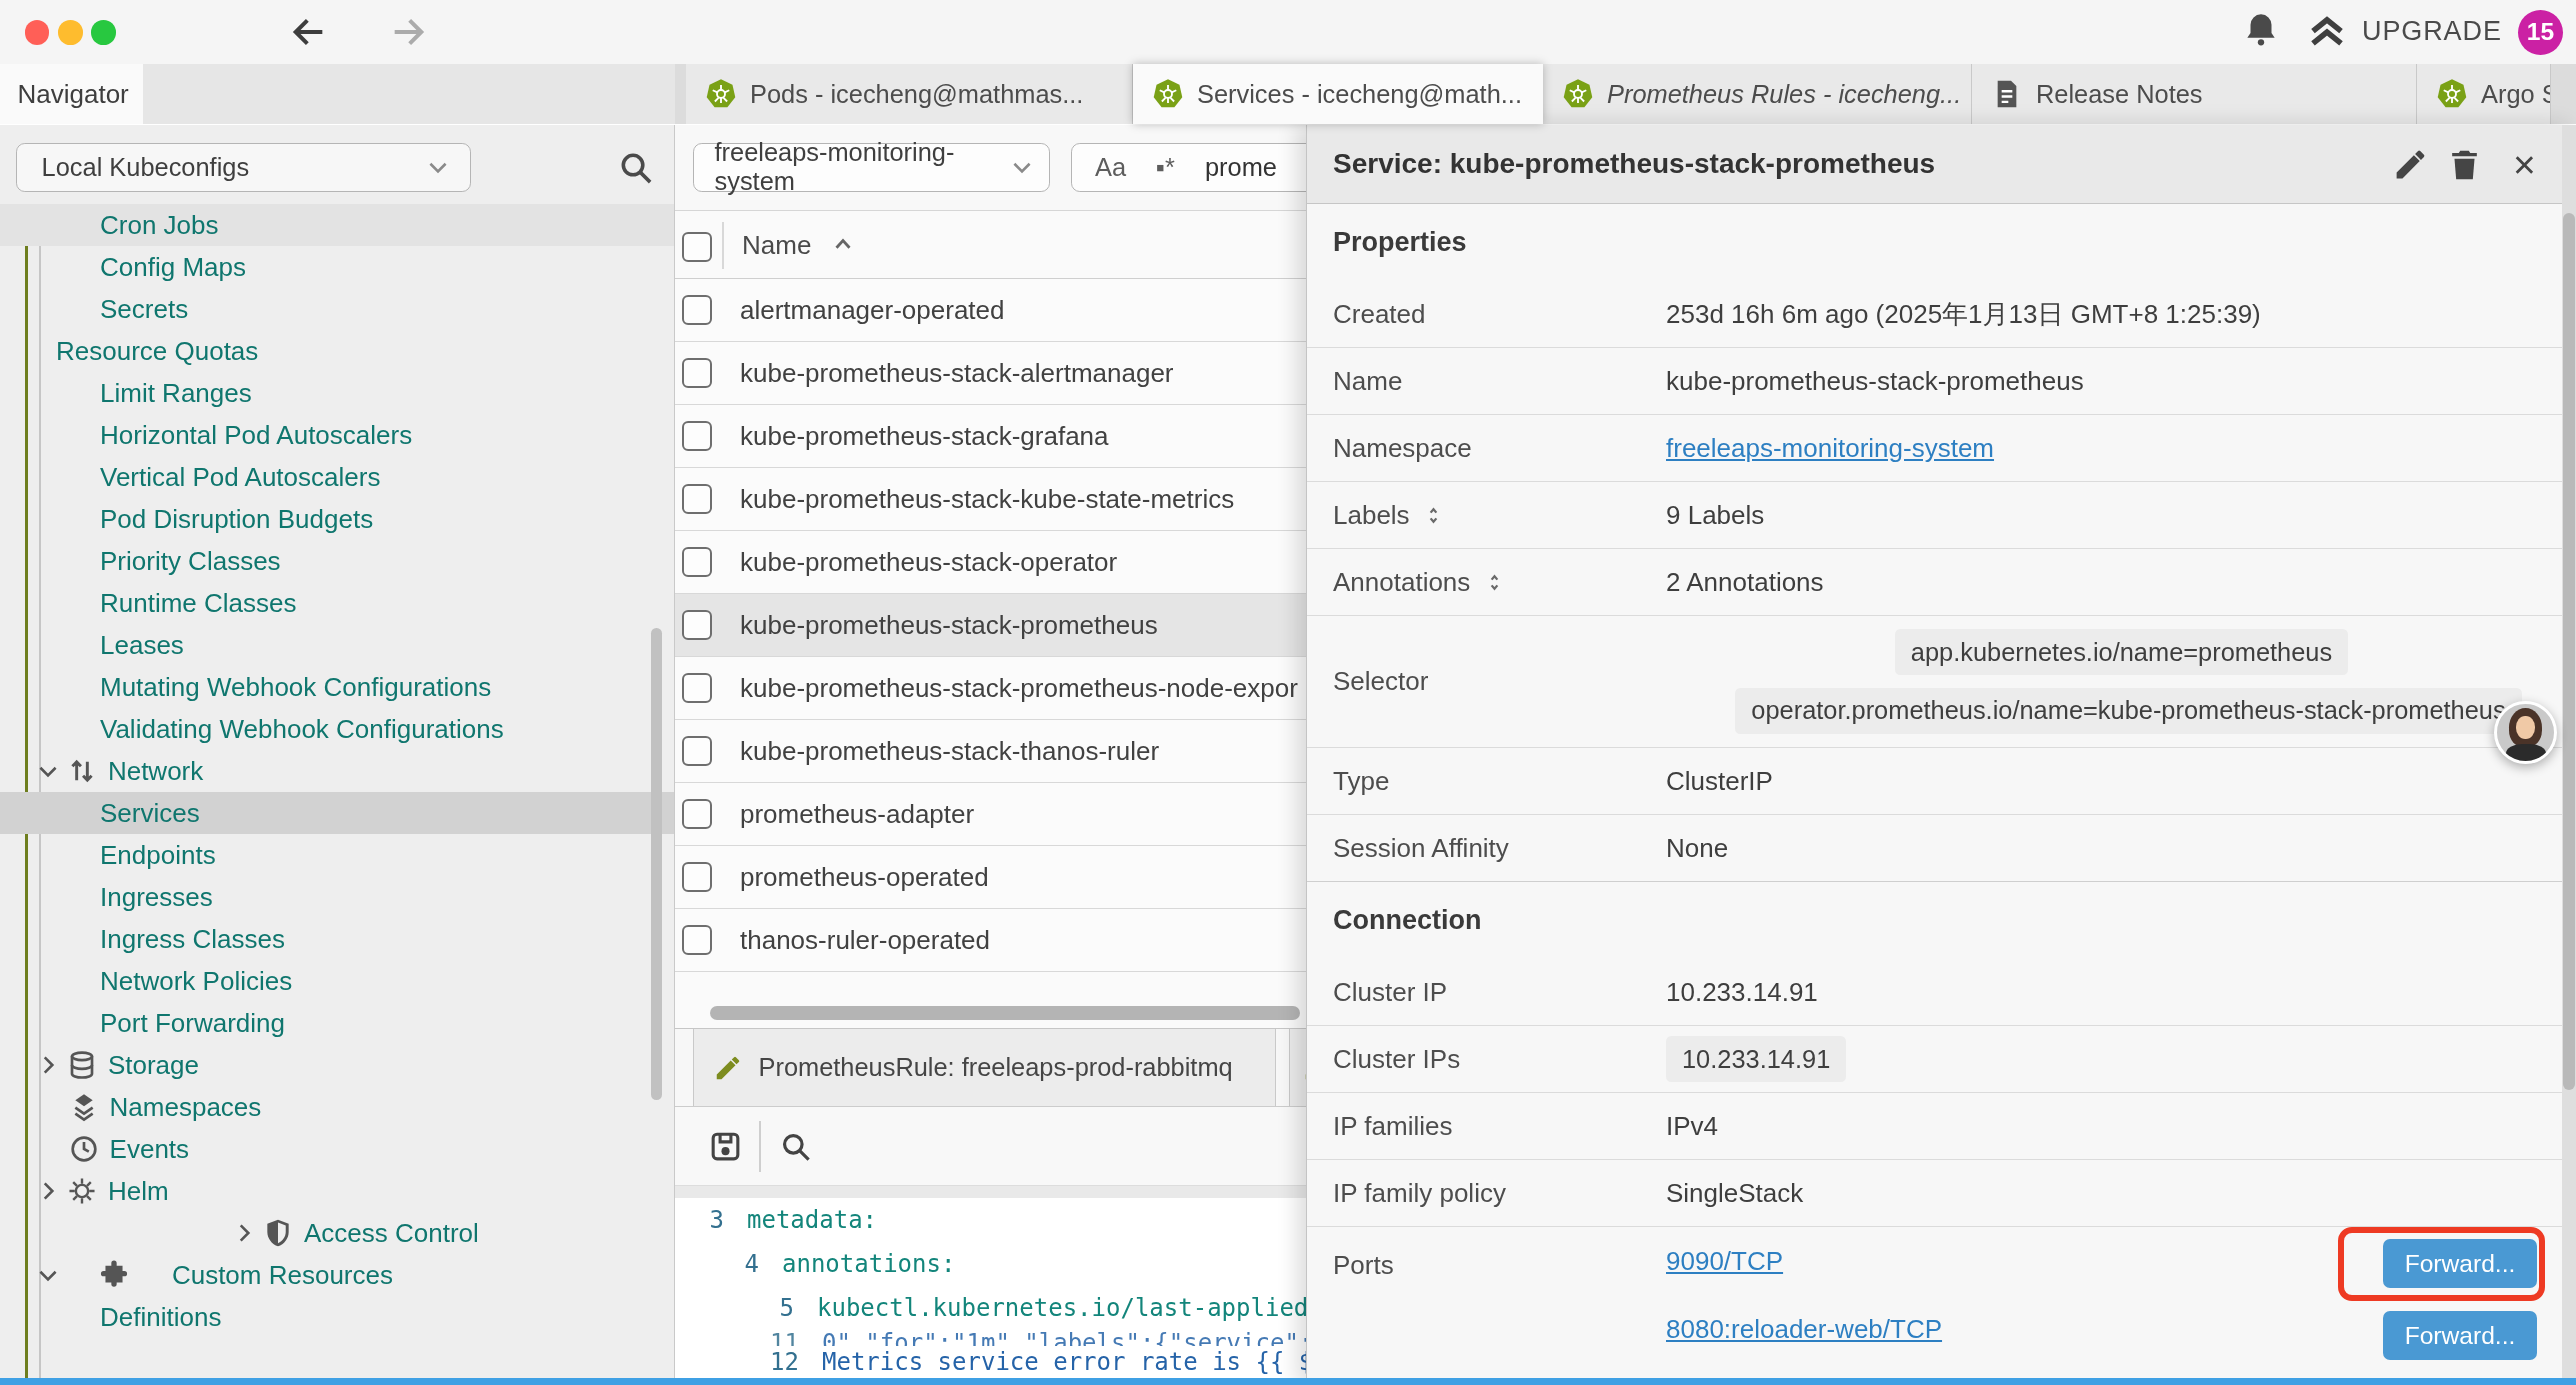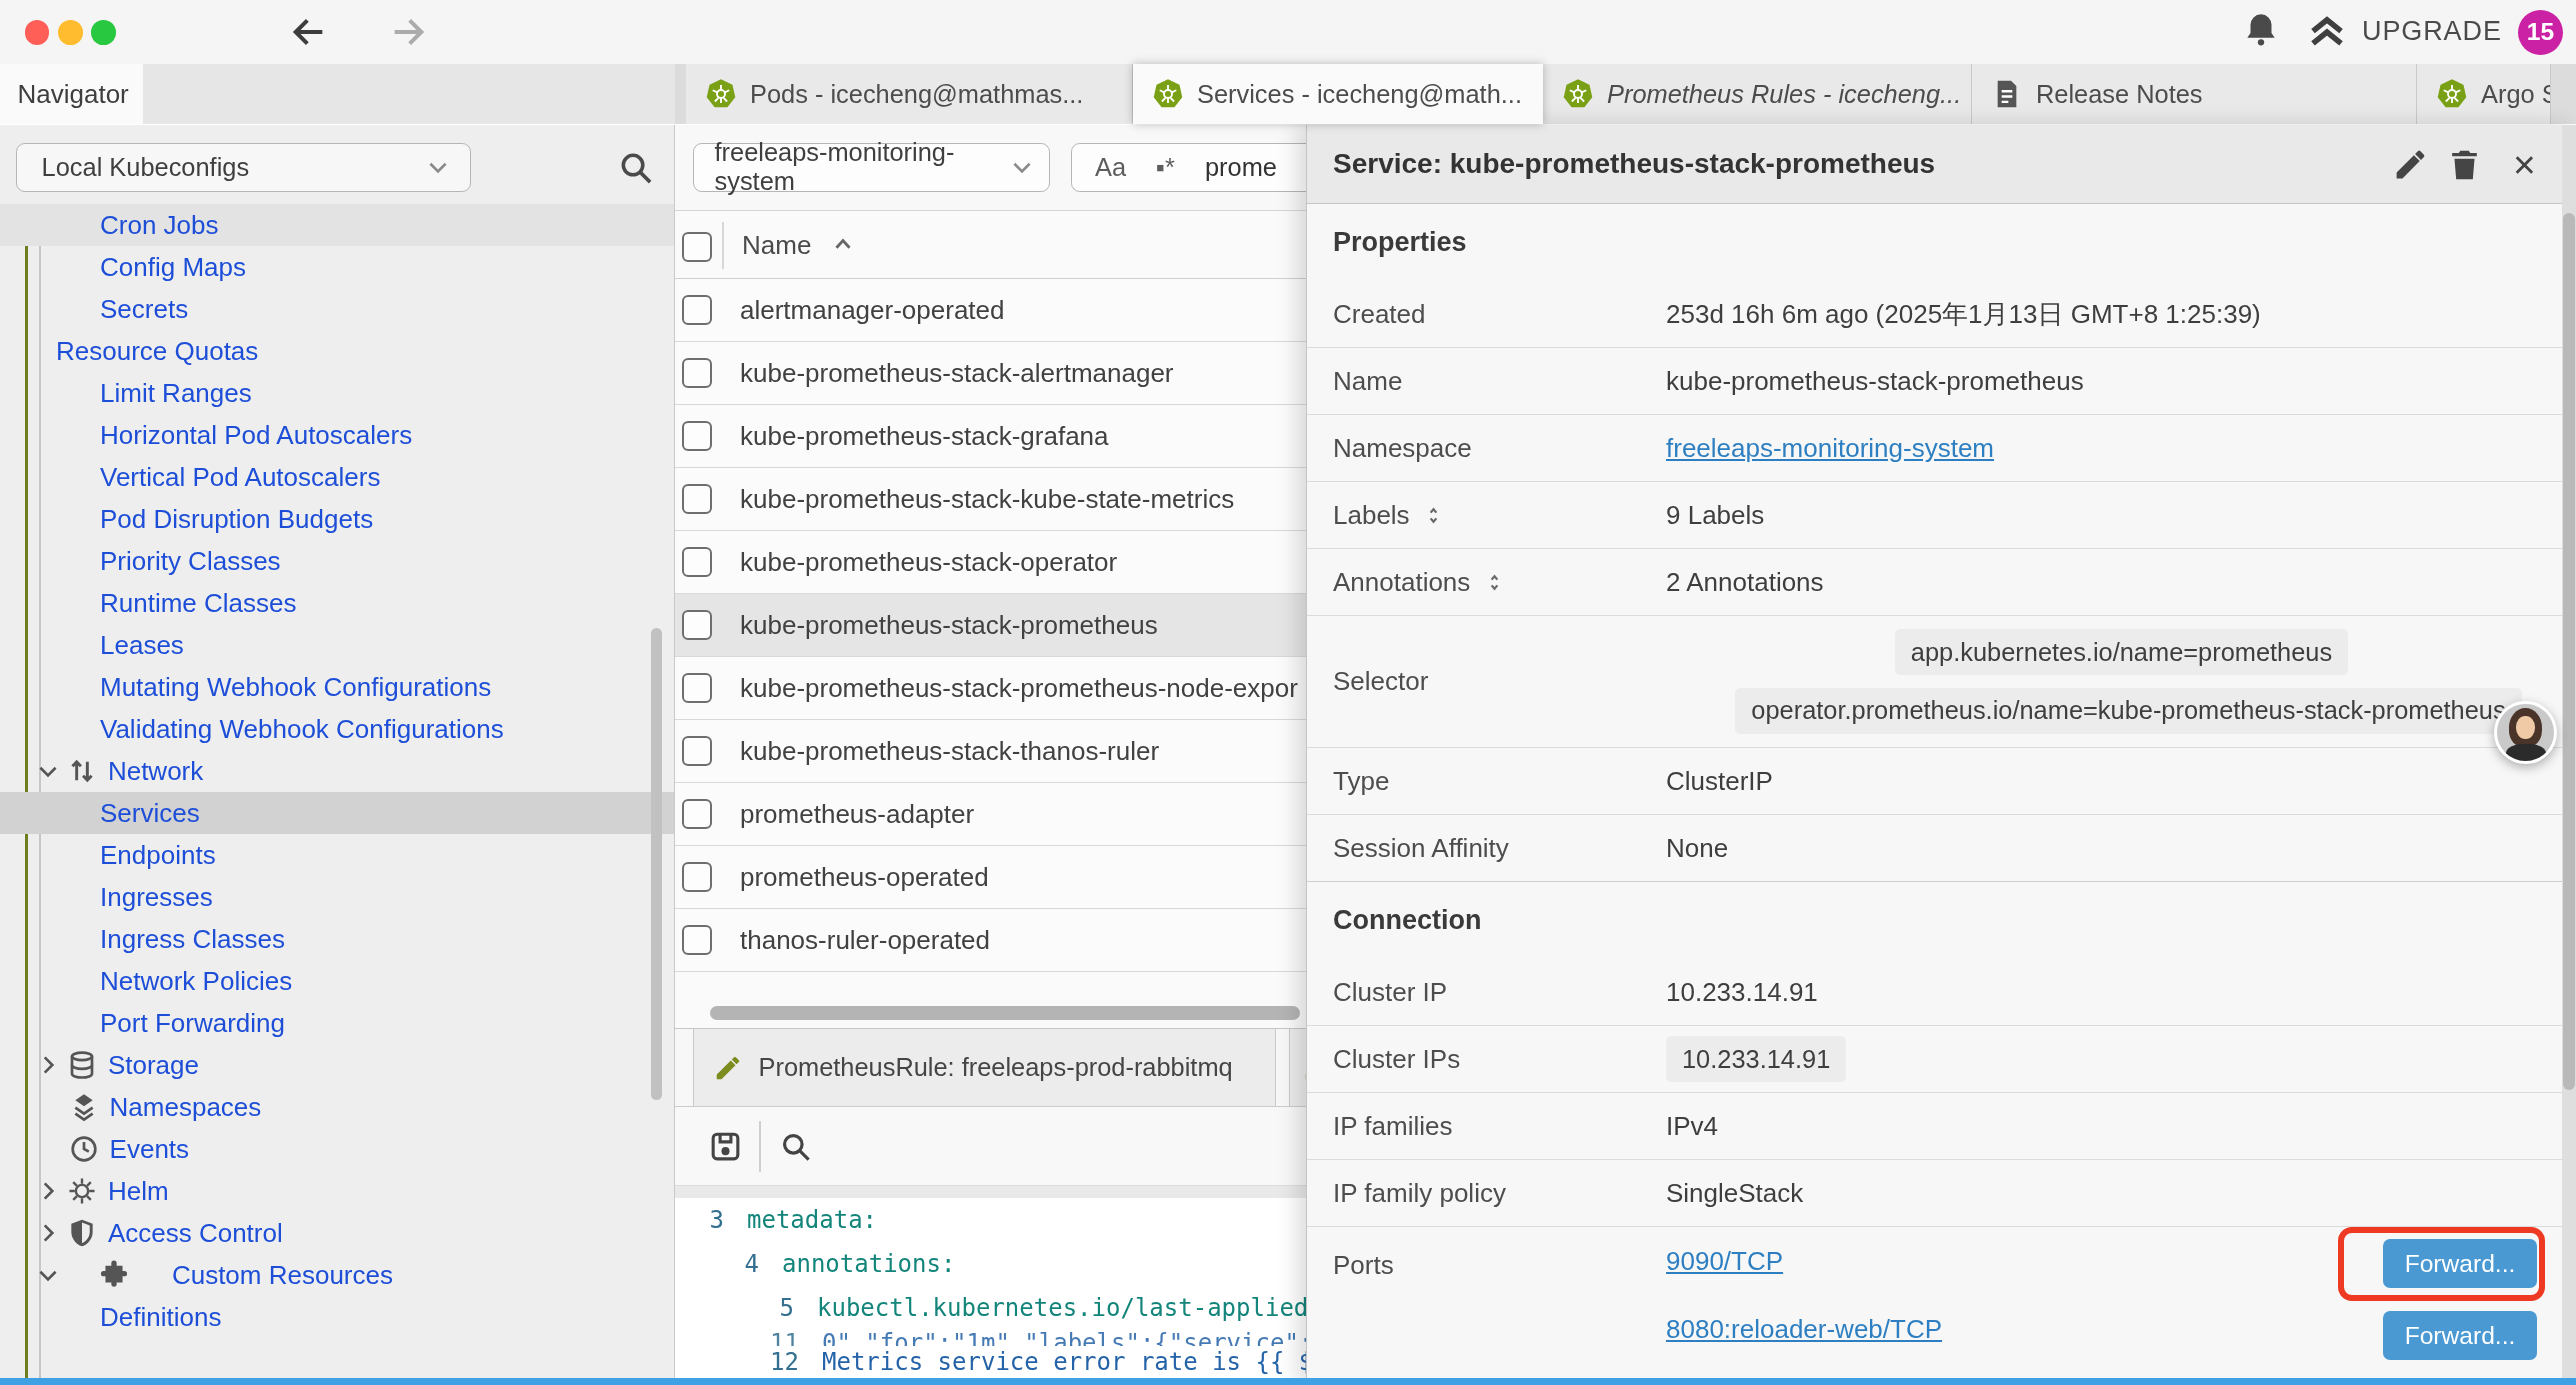--- a/index.html
+++ b/index.html
@@ -38,21 +38,21 @@
 
   
   .sidebar { position:absolute; left:0; top:125px; width:675px; height:1261px; background:#eee; border-right:1.8px solid #c9c9c9; overflow:hidden; }
   .kubeconfig-select { position:absolute; left:16px; top:17.5px; width:455px; height:49px; background:#f7f7f7; border:1.8px solid #b5b5b5; border-radius:8.8px; display:flex; align-items:center; padding:0 19px 0 24.6px; font-size:25.4px; color:#3f3f3f; }
   .kubeconfig-select .lbl { flex:1; }
   .kubeconfig-select .ic, .ns-select .ic { width:26px; height:26px; color:#8a8a8a; }
   .sb-search { position:absolute; left:616px; top:23px; width:39px; height:39px; color:#4a4a4a; }
   .tree { position:absolute; left:0; top:79px; width:675px; }
   .tree-guide-green { position:absolute; left:25.4px; top:79px; width:2.6px; height:1177px; background:#6e7e1e; }
   .tree-guide-gray { position:absolute; left:39px; top:79px; width:1.8px; height:1177px; background:#c6c6c6; }
-  .titem { position:relative; height:42px; display:flex; align-items:center; font-size:26px; color:#1d4ed8; white-space:nowrap; }
+  .titem { position:relative; height:42px; display:flex; align-items:center; font-size:26px; color:#0f766e; white-space:nowrap; }
   .titem .chev { width:26px; height:26px; margin-right:5.3px; color:#555; flex:0 0 auto; }
   .titem .nicon { width:32px; height:32px; margin-right:9.6px; color:#555; flex:0 0 auto; }
   .titem.hl { background:#e3e3e3; }
   .titem.sel { background:#d2d2d2; }
   .sb-scroll { position:absolute; right:12.3px; top:503px; width:10.5px; height:472px; border-radius:5.3px; background:#c1c1c1; }
 
   
   .middle { position:absolute; left:675px; top:125px; width:1901px; height:1261px; background:#fafafa; }
   .filter-row { position:absolute; left:0; top:0; width:100%; height:86px; background:#f8f8f8; border-bottom:1.8px solid #d6d6d6; }
   .ns-select { position:absolute; left:17.5px; top:17.5px; width:357px; height:49px; background:#fdfdfd; border:1.8px solid #b5b5b5; border-radius:8.8px; display:flex; align-items:center; padding:0 14px 0 21px; font-size:25.4px; color:#3f3f3f; }
@@ -388,21 +388,21 @@
             </svg>
           </span>
           <span class="nicon ic">
             <svg viewBox="0 0 24 24" fill="none" stroke="currentColor" stroke-width="1.8">
               <circle cx="12" cy="12" r="4.6"></circle>
               <path d="M12 2.6v4M12 17.4v4M2.6 12h4M17.4 12h4M5.4 5.4l2.8 2.8M15.8 15.8l2.8 2.8M18.6 5.4l-2.8 2.8M8.2 15.8l-2.8 2.8"></path>
             </svg>
           </span>
           <span>Helm</span>
         </div>
-        <div class="titem" style="padding-left: 35px;">
+        <div class="titem" style="padding-left: 35px; justify-content: center;">
           <span class="chev ic">
             <svg viewBox="0 0 24 24" fill="none" stroke="currentColor" stroke-width="2.4">
               <path d="M9 5l7 7-7 7"></path>
             </svg>
           </span>
           <span class="nicon ic">
             <svg viewBox="0 0 24 24">
               <path fill="currentColor" d="M12 2l8 3v6.2c0 4.9-3.4 9.2-8 10.8-4.6-1.6-8-5.9-8-10.8V5z"></path>
               <path fill="#eee" d="M12 4.2V19.6c3.4-1.5 5.8-4.9 5.8-8.4V6.4z"></path>
             </svg>

